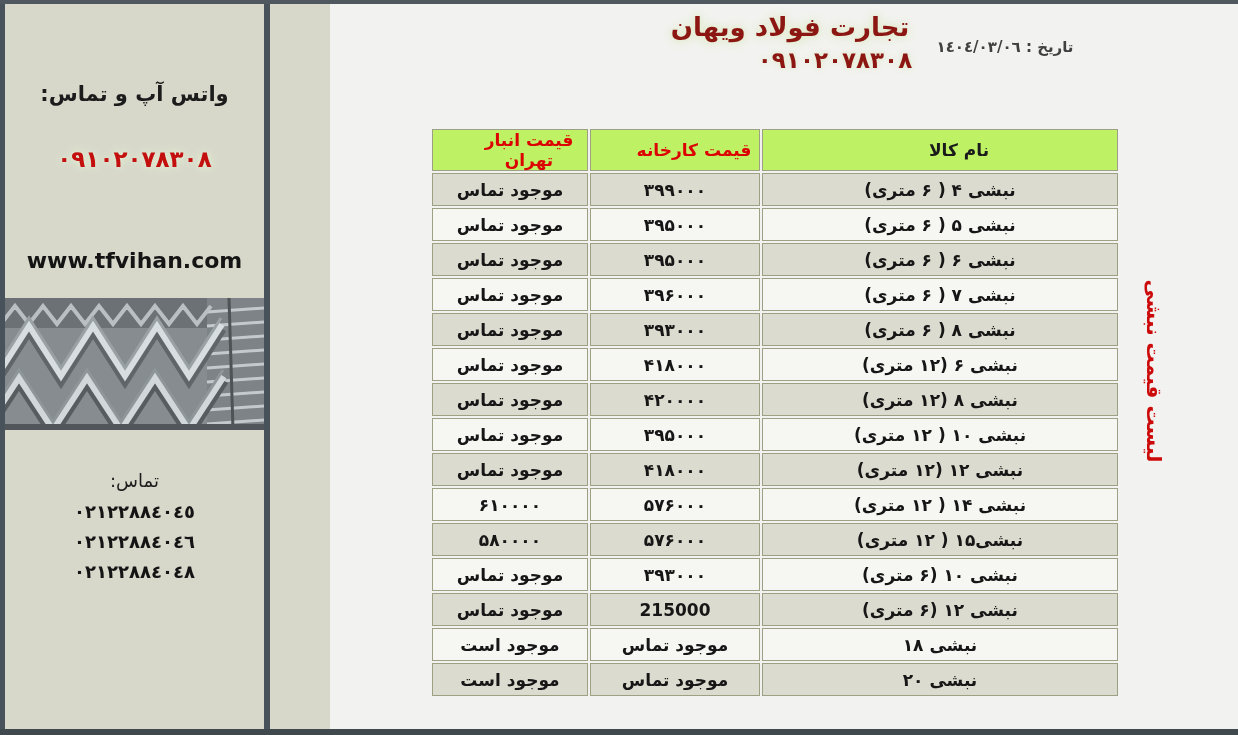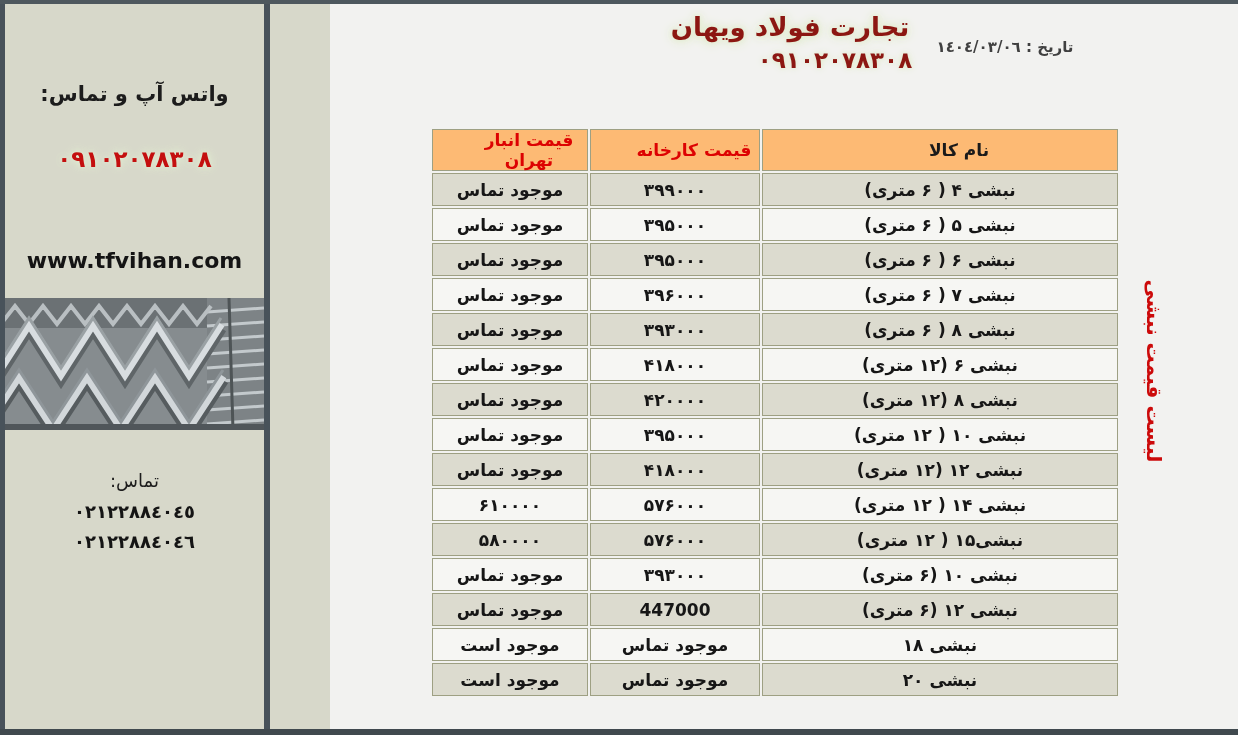--- a/index.html
+++ b/index.html
@@ -56,21 +56,21 @@
     position:absolute;left:430px;top:127px;
     border-collapse:separate;border-spacing:2px;direction:rtl;
     font-size:17px;font-weight:700;color:#161616;
   }
   .price-table col.c-name{width:356px;}
   .price-table col.c-factory{width:170px;}
   .price-table col.c-tehran{width:156px;}
   .price-table th,.price-table td{
     height:31px;padding:0 4px;border:1px solid #9ea083;text-align:center;vertical-align:middle;
   }
-  .price-table thead th{background:#fdba74;padding-left:42px;}
+  .price-table thead th{background:#bef264;padding-left:42px;}
   .th-product{color:#1a1a1a;font-weight:700;}
   .th-price{color:#dd0202;font-weight:700;}
   .price-table tbody tr:nth-child(odd) td{background:#dcdbcf;}
   .price-table tbody tr:nth-child(even) td{background:#f6f6f3;}
   .num-cell{direction:ltr;}
 </style>
 </head>
 <body>
 
 <div class="beige-zone"></div>
@@ -114,20 +114,21 @@
       <path d="M-20 134 L14 82 48 134 82 82 116 134 150 82 184 134 218 82" stroke="#565c5f" stroke-width="12"></path>
       <path d="M-20 130 L14 78 48 130 82 78 116 130 150 78 184 130 218 78" stroke="#d2d7da" stroke-width="8"></path>
       <path d="M-20 124 L14 72 48 124 82 72 116 124 150 72 184 124 218 72" stroke="#8f969a" stroke-width="3"></path>
     </g>
     <rect x="0" y="126" width="259" height="6" fill="#50565a"></rect>
   </svg>
 
   <div class="sb-text sb-contact-label">تماس:</div>
   <div class="sb-text sb-phone p1">٠٢١٢٢٨٨٤٠٤٥</div>
   <div class="sb-text sb-phone p2">٠٢١٢٢٨٨٤٠٤٦</div>
+  <div class="sb-text sb-phone p3">٠٢١٢٢٨٨٤٠٤٨</div>
 </div>
 
 <div class="header-block">
   <div class="company-title">تجارت فولاد ویهان</div>
   <div class="company-phone">٠٩١٠٢٠٧٨٣٠٨</div>
 </div>
 <div class="date-label">تاریخ : ١٤٠٤/٠٣/٠٦</div>
 
 <div class="vertical-label">لیست قیمت نبشی</div>
 
@@ -200,21 +201,21 @@
       <td class="num-cell">۵۷۶۰۰۰</td>
       <td class="num-cell">۵۸۰۰۰۰</td>
     </tr>
     <tr>
       <td>نبشی ۱۰ (۶ متری)</td>
       <td class="num-cell">۳۹۳۰۰۰</td>
       <td>موجود تماس</td>
     </tr>
     <tr>
       <td>نبشی ۱۲ (۶ متری)</td>
-      <td class="num-cell">447000</td>
+      <td class="num-cell">215000</td>
       <td>موجود تماس</td>
     </tr>
     <tr>
       <td>نبشی ۱۸</td>
       <td>موجود تماس</td>
       <td>موجود است</td>
     </tr>
     <tr>
       <td>نبشی ۲۰</td>
       <td>موجود تماس</td>

